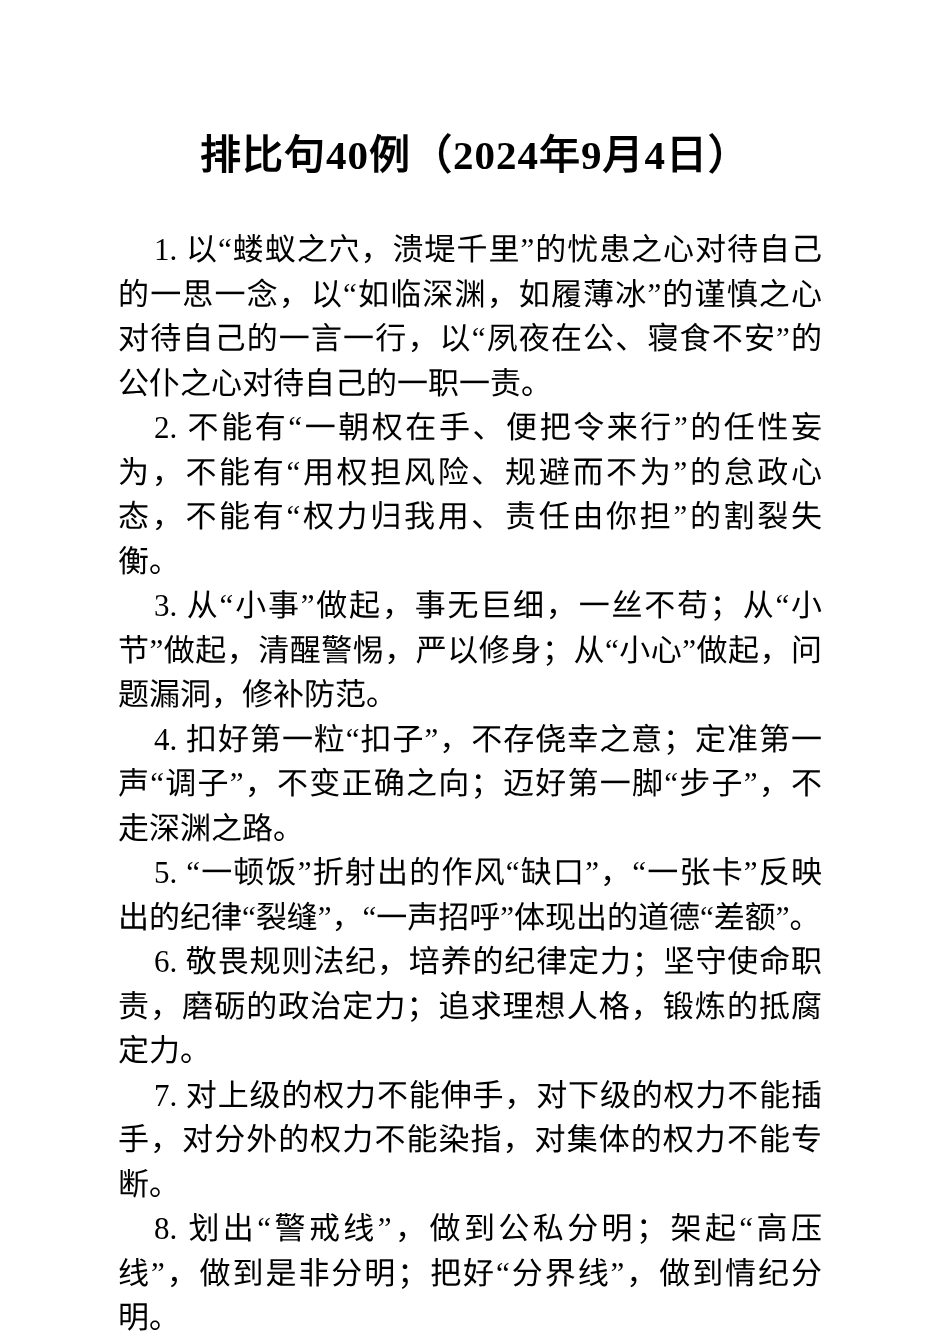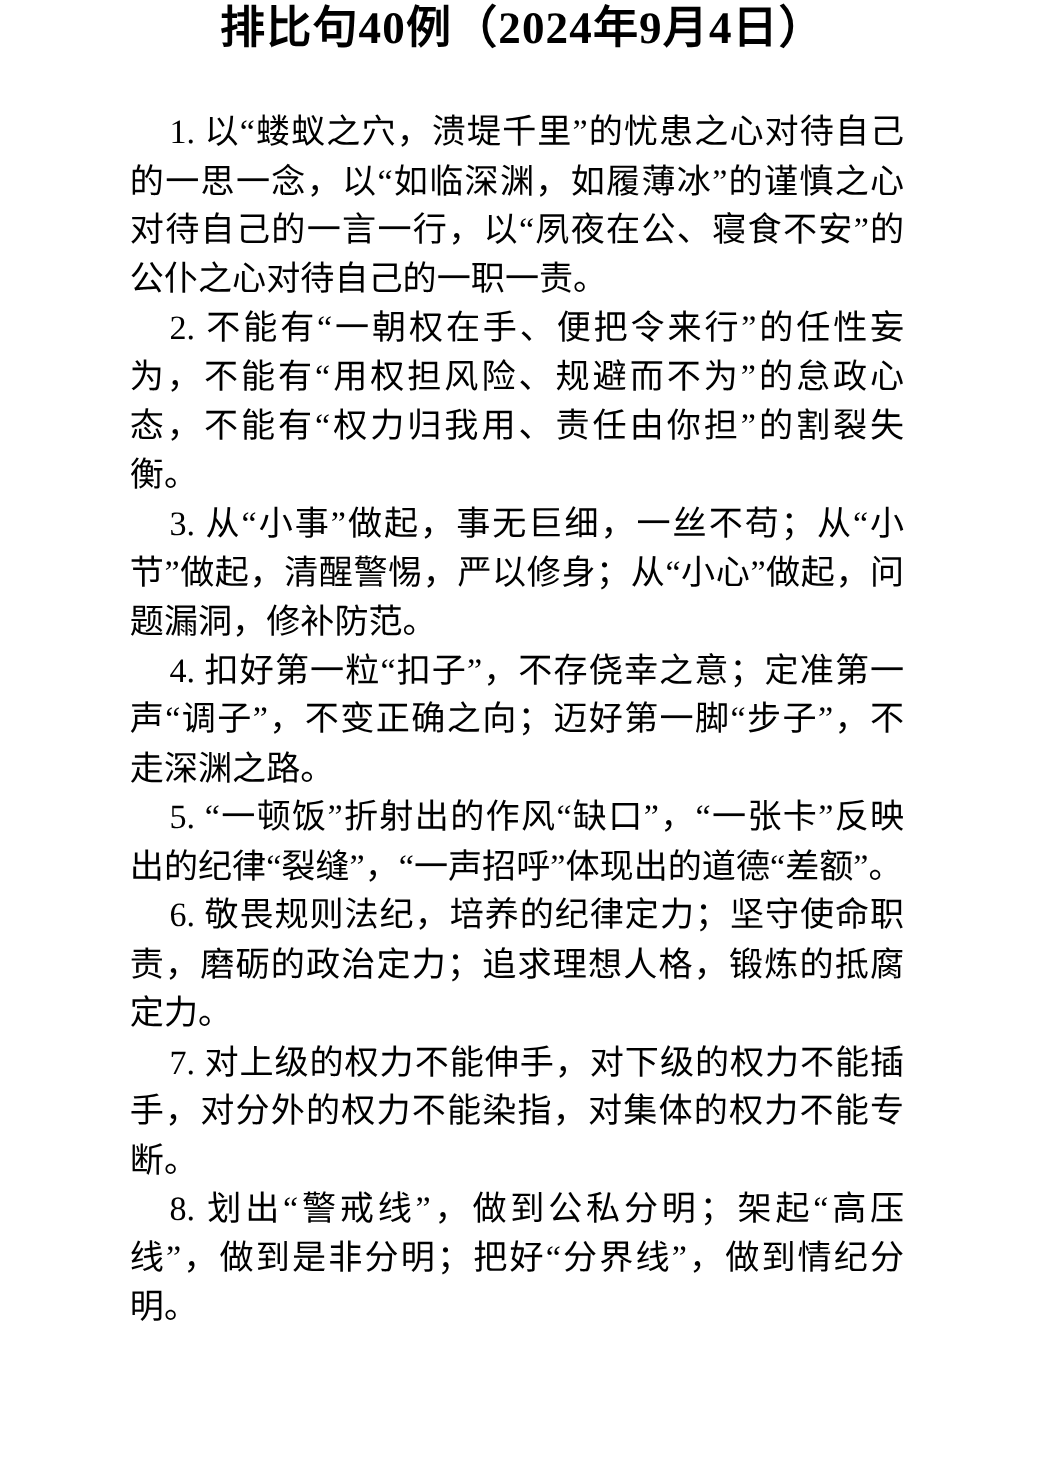--- a/index.html
+++ b/index.html
@@ -8,20 +8,21 @@
     background: #ffffff;
   }
   .page {
     position: relative;
     width: 950px;
     height: 1344px;
     margin: 0 auto;
     background: #ffffff;
     color: #000000;
     box-sizing: border-box;
+    padding-top: 130px;
     overflow: hidden;
     font-family: "Liberation Serif", "DejaVu Serif", serif;
   }
   .doc-title {
     margin: 0;
     width: 100%;
     text-align: center;
     font-size: 41px;
     line-height: 50px;
     font-weight: bold;

